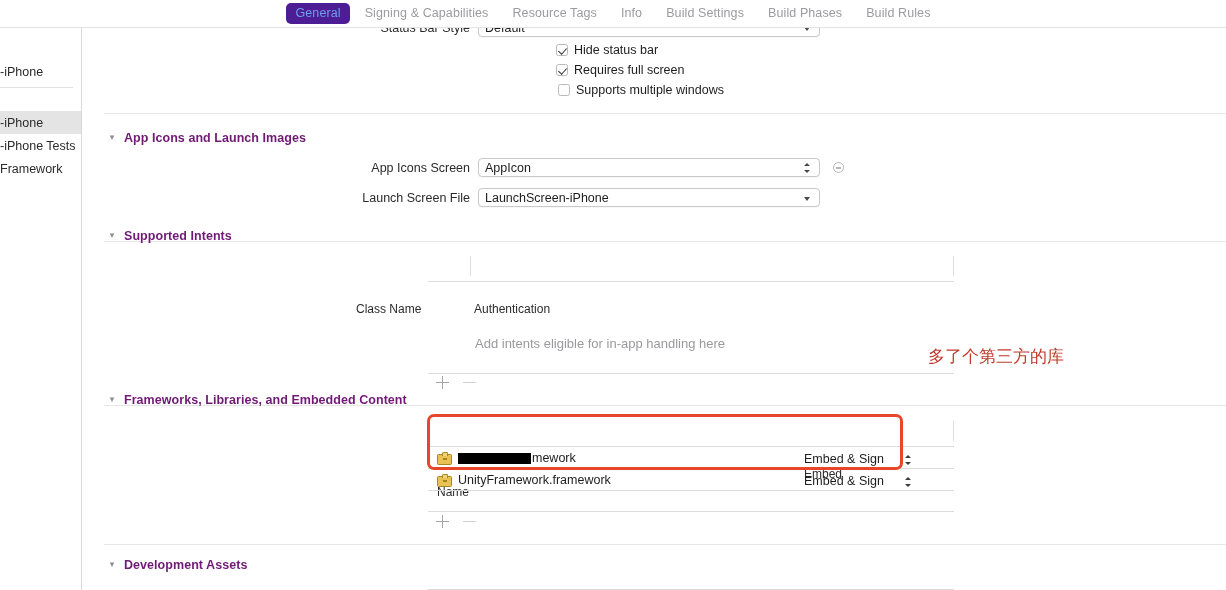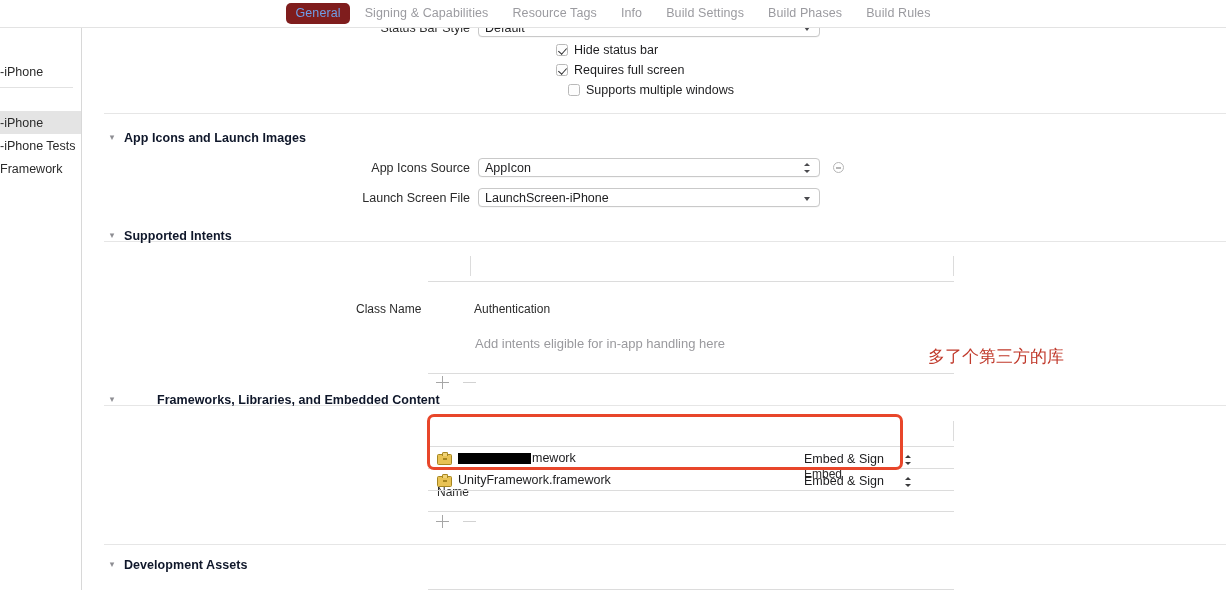--- a/index.html
+++ b/index.html
@@ -18,21 +18,21 @@
     position: absolute; left: 0; top: 0; width: 1226px; height: 28px;
     background: #ffffff;
     border-bottom: 1px solid #e3e3e3;
     display: flex; align-items: center; justify-content: center;
     gap: 6px;
   }
   .tab {
     font-size: 12.5px; color: #9b9ba0; padding: 3px 9px 4px 9px;
     border-radius: 5px; white-space: nowrap; letter-spacing: .1px;
   }
-  .tab.active { background: #7f1d1d; color: #6f9fe8; }
+  .tab.active { background: #4c1d95; color: #6f9fe8; }
 
   
   .sidebar {
     position: absolute; left: 0; top: 28px; width: 82px; height: 562px;
     background: #ffffff;
     border-right: 1px solid #d8d8d8;
     overflow: hidden;
   }
   .sb-row {
     height: 23px; display: flex; align-items: center;
@@ -45,21 +45,21 @@
 
   
   .main {
     position: absolute; left: 82px; top: 28px;
     width: 1144px; height: 562px;
     background: #ffffff; overflow: hidden;
   }
   .divider { position: absolute; left: 22px; width: 1122px; height: 1px; background: #e6e6e6; }
 
   .seclabel {
-    position: absolute; font-size: 12.5px; font-weight: bold; color: #0f172a;
+    position: absolute; font-size: 12.5px; font-weight: bold; color: #701a75;
     white-space: nowrap; letter-spacing: .05px;
   }
   .chev {
     position: absolute; width: 10px; height: 10px; color: #8e8e93;
     font-size: 9px; line-height: 10px; text-align: center;
   }
 
   .flabel {
     position: absolute; font-size: 12.5px; color: #2b2b2b;
     text-align: right; white-space: nowrap;
@@ -201,31 +201,31 @@
     </div>
 
     <div class="cbrow" style="left:474px; top:15px;">
       <span class="cbox checked"></span>
       <span class="cbtext">Hide status bar</span>
     </div>
     <div class="cbrow" style="left:474px; top:35px;">
       <span class="cbox checked"></span>
       <span class="cbtext">Requires full screen</span>
     </div>
-    <div class="cbrow" style="left:474px; top:55px;padding-left:12px;">
+    <div class="cbrow" style="left:464px; top:55px;padding-left:12px;">
       <span class="cbox"></span>
       <span class="cbtext">Supports multiple windows</span>
     </div>
 
     <div class="divider" style="top:85px;"></div>
 
     <div class="chev" style="left:25px; top:104px;">▾</div>
     <div class="seclabel" style="left:42px; top:103px;">App Icons and Launch Images</div>
 
-    <div class="flabel" style="left:0px; top:133px; width:388px;">App Icons Source</div>
+    <div class="flabel" style="left:0px; top:133px; width:388px;">App Icons Screen</div>
     <div class="popup" style="left:396px; top:130px; width:342px;">
       <span class="pv">AppIcon</span>
       <span class="arrows"></span>
     </div>
     <div class="circbtn" style="left:751px; top:134px;"></div>
 
     <div class="flabel" style="left:0px; top:163px; width:388px;">Launch Screen File</div>
     <div class="popup" style="left:396px; top:160px; width:342px;">
       <span class="pv">LaunchScreen-iPhone</span>
       <span class="arrows single"></span>
@@ -246,21 +246,21 @@
 
     <div class="tline" style="left:346px; top:345px; width:526px;"></div>
     <div class="addrem" style="left:354px; top:348px;">
       <span class="plus"></span>
       <span class="minus"></span>
     </div>
 
     <div class="divider" style="top:377px;"></div>
 
     <div class="chev" style="left:25px; top:366px;">▾</div>
-    <div class="seclabel" style="left:42px; top:365px;margin-left:33px;">Frameworks, Libraries, and Embedded Content</div>
+    <div class="seclabel" style="left:42px; top:365px;">Frameworks, Libraries, and Embedded Content</div>
 
     <div class="thead" style="left:355px; top:418px;">Name</div>
     <div class="thead" style="left:722px; top:400px;">Embed</div>
     <div class="vline" style="left:871px; top:393px; height:20px;"></div>
     <div class="tline" style="left:346px; top:418px; width:526px;"></div>
 
     <div class="fwrow" style="left:355px; top:423px;">
       <span class="briefcase">
         <span class="body"></span>
           <span class="handle"></span>

